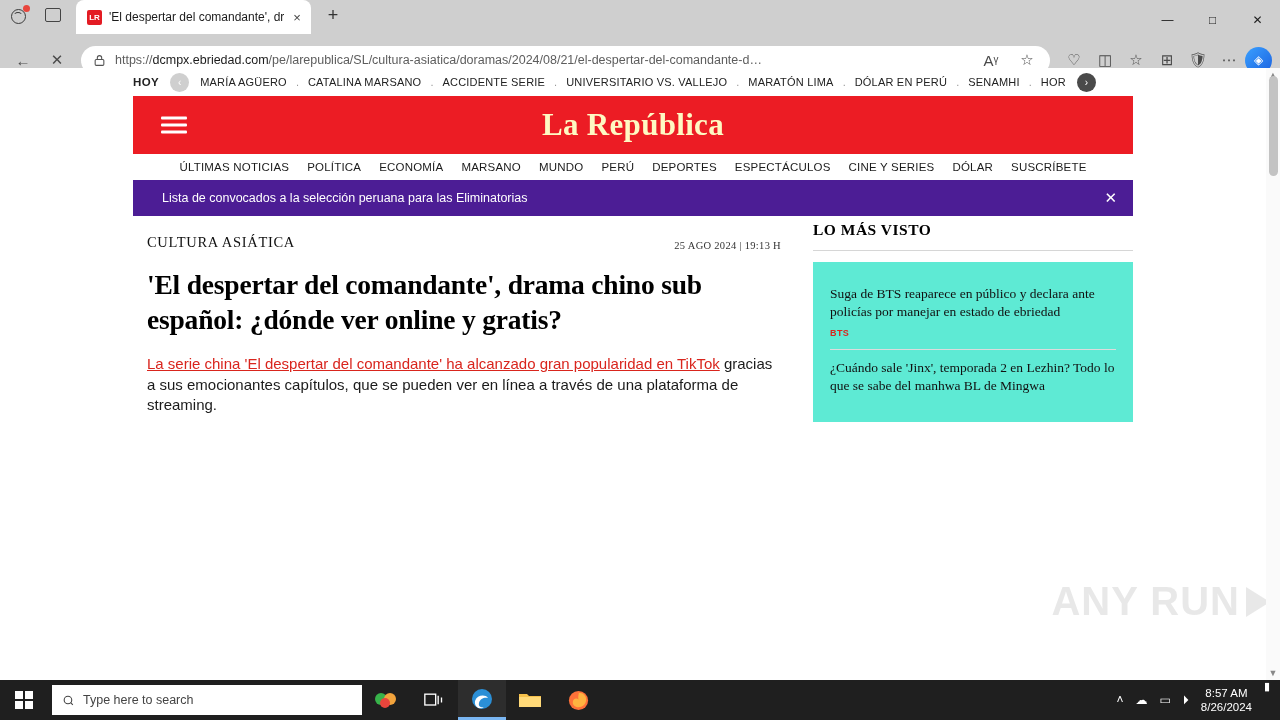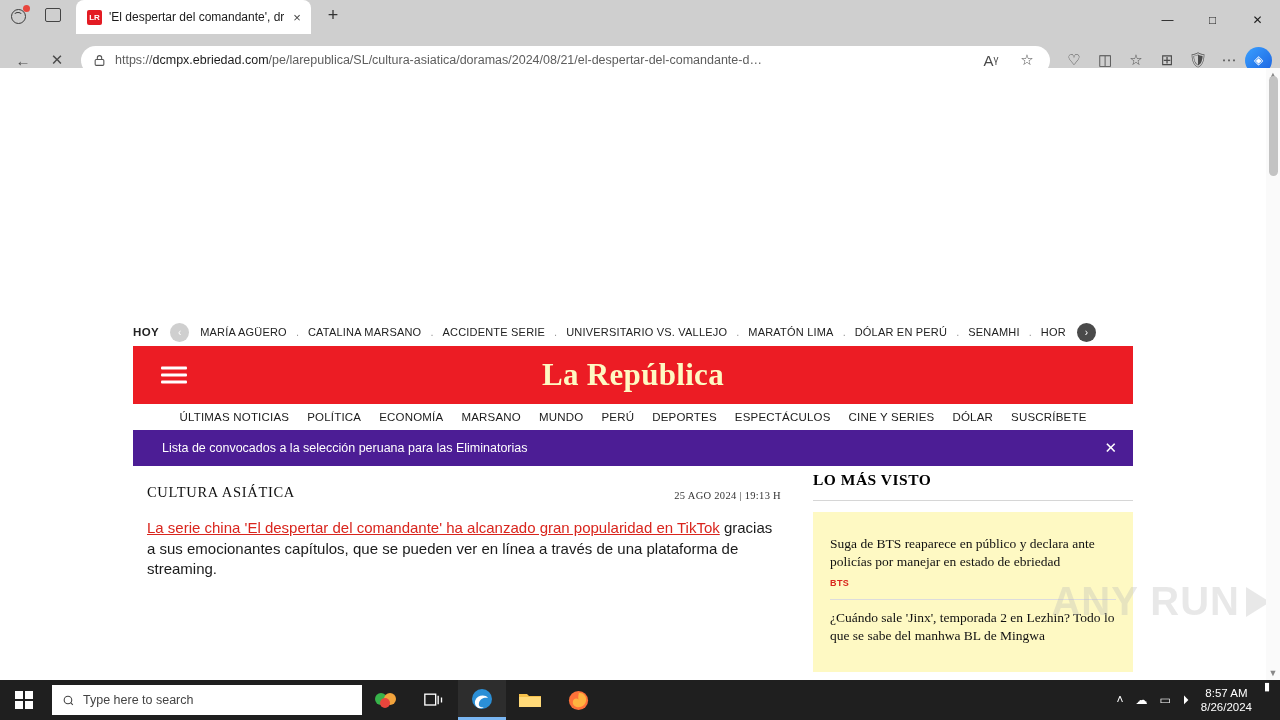--- a/index.html
+++ b/index.html
@@ -113,21 +113,21 @@
     position:absolute; right:2px; top:8px; width:9px; height:100px; border-radius:5px;
     background:#c3c3c3;
   }
   .scroll-arrow { position:absolute; right:2px; font-size:9px; color:#888; width:10px; text-align:center;}
 
   .sitewrap { width:1266px; }
 
   
   .ticker {
     display:flex; align-items:center; height:28px; padding:0 0 0 133px;
-    font-size:11px; color:#222; gap:0; margin-top:250px;
+    font-size:11px; color:#222; gap:0; 
   }
   .ticker .hoy { font-weight:bold; letter-spacing:.4px; font-size:11.5px; }
   .arrowbtn {
     width:19px; height:19px; border-radius:50%; background:#cfcfcf; color:#fff;
     display:flex; align-items:center; justify-content:center; font-size:10px;
     margin:0 11px;
   }
   .arrowbtn.dark { background:#4a4a4a; }
   .ticker .item { white-space:nowrap; letter-spacing:.2px; }
   .ticker .dot { padding:0 9px; color:#999; }
@@ -170,21 +170,21 @@
   .standfirst {
     margin-top:17px; font-size:15px; line-height:1.37; color:#1b1b1b;
   }
   .standfirst a { color:#d9251d; text-decoration:underline; }
 
   .aside { width:320px; padding-top:2px; }
   .aside h2 {
     font-family:"Liberation Serif", serif; font-size:15.5px; letter-spacing:.5px;
     margin:3px 0 11px 0; border-bottom:1px solid #d6d6d6; padding-bottom:11px;
   }
-  .mostread { background:#fef9c3; padding:14px 17px 10px 17px; }
+  .mostread { background:#5eead4; padding:14px 17px 10px 17px; }
   .mr-item { padding:9px 0 11px 0; border-bottom:0; }
   .mr-item + .mr-item { border-top:1px solid #dcdcdc; }
   .mr-title {
     font-family:"Liberation Serif", serif; font-size:13.5px; line-height:1.36; color:#111;
   }
   .mr-tag { color:#d9251d; font-size:9px; font-weight:bold; letter-spacing:.4px; margin-top:6px; }
 
   
   .watermark {
     position:absolute; right:10px; bottom:56px; display:flex; align-items:center;
@@ -327,20 +327,21 @@
         <span>Lista de convocados a la selección peruana para las Eliminatorias</span>
         <span class="x">✕</span>
       </div>
 
       <div class="content">
         <div class="article">
           <div class="kicker">
             <span>CULTURA ASIÁTICA</span>
             <span class="date">25 AGO 2024 | 19:13 H</span>
           </div>
+          <h1 class="headline">'El despertar del comandante', drama chino sub español: ¿dónde ver online y gratis?</h1>
           <p class="standfirst"><a href="#">La serie china 'El despertar del comandante' ha alcanzado gran popularidad en TikTok</a><span> gracias a sus emocionantes capítulos, que se pueden ver en línea a través de una plataforma de streaming.</span></p>
         </div>
 
         <div class="aside">
           <h2>LO MÁS VISTO</h2>
           <div class="mostread">
             <div class="mr-item">
               <div class="mr-title">Suga de BTS reaparece en público y declara ante policías por manejar en estado de ebriedad</div>
               <div class="mr-tag">BTS</div>
             </div>

